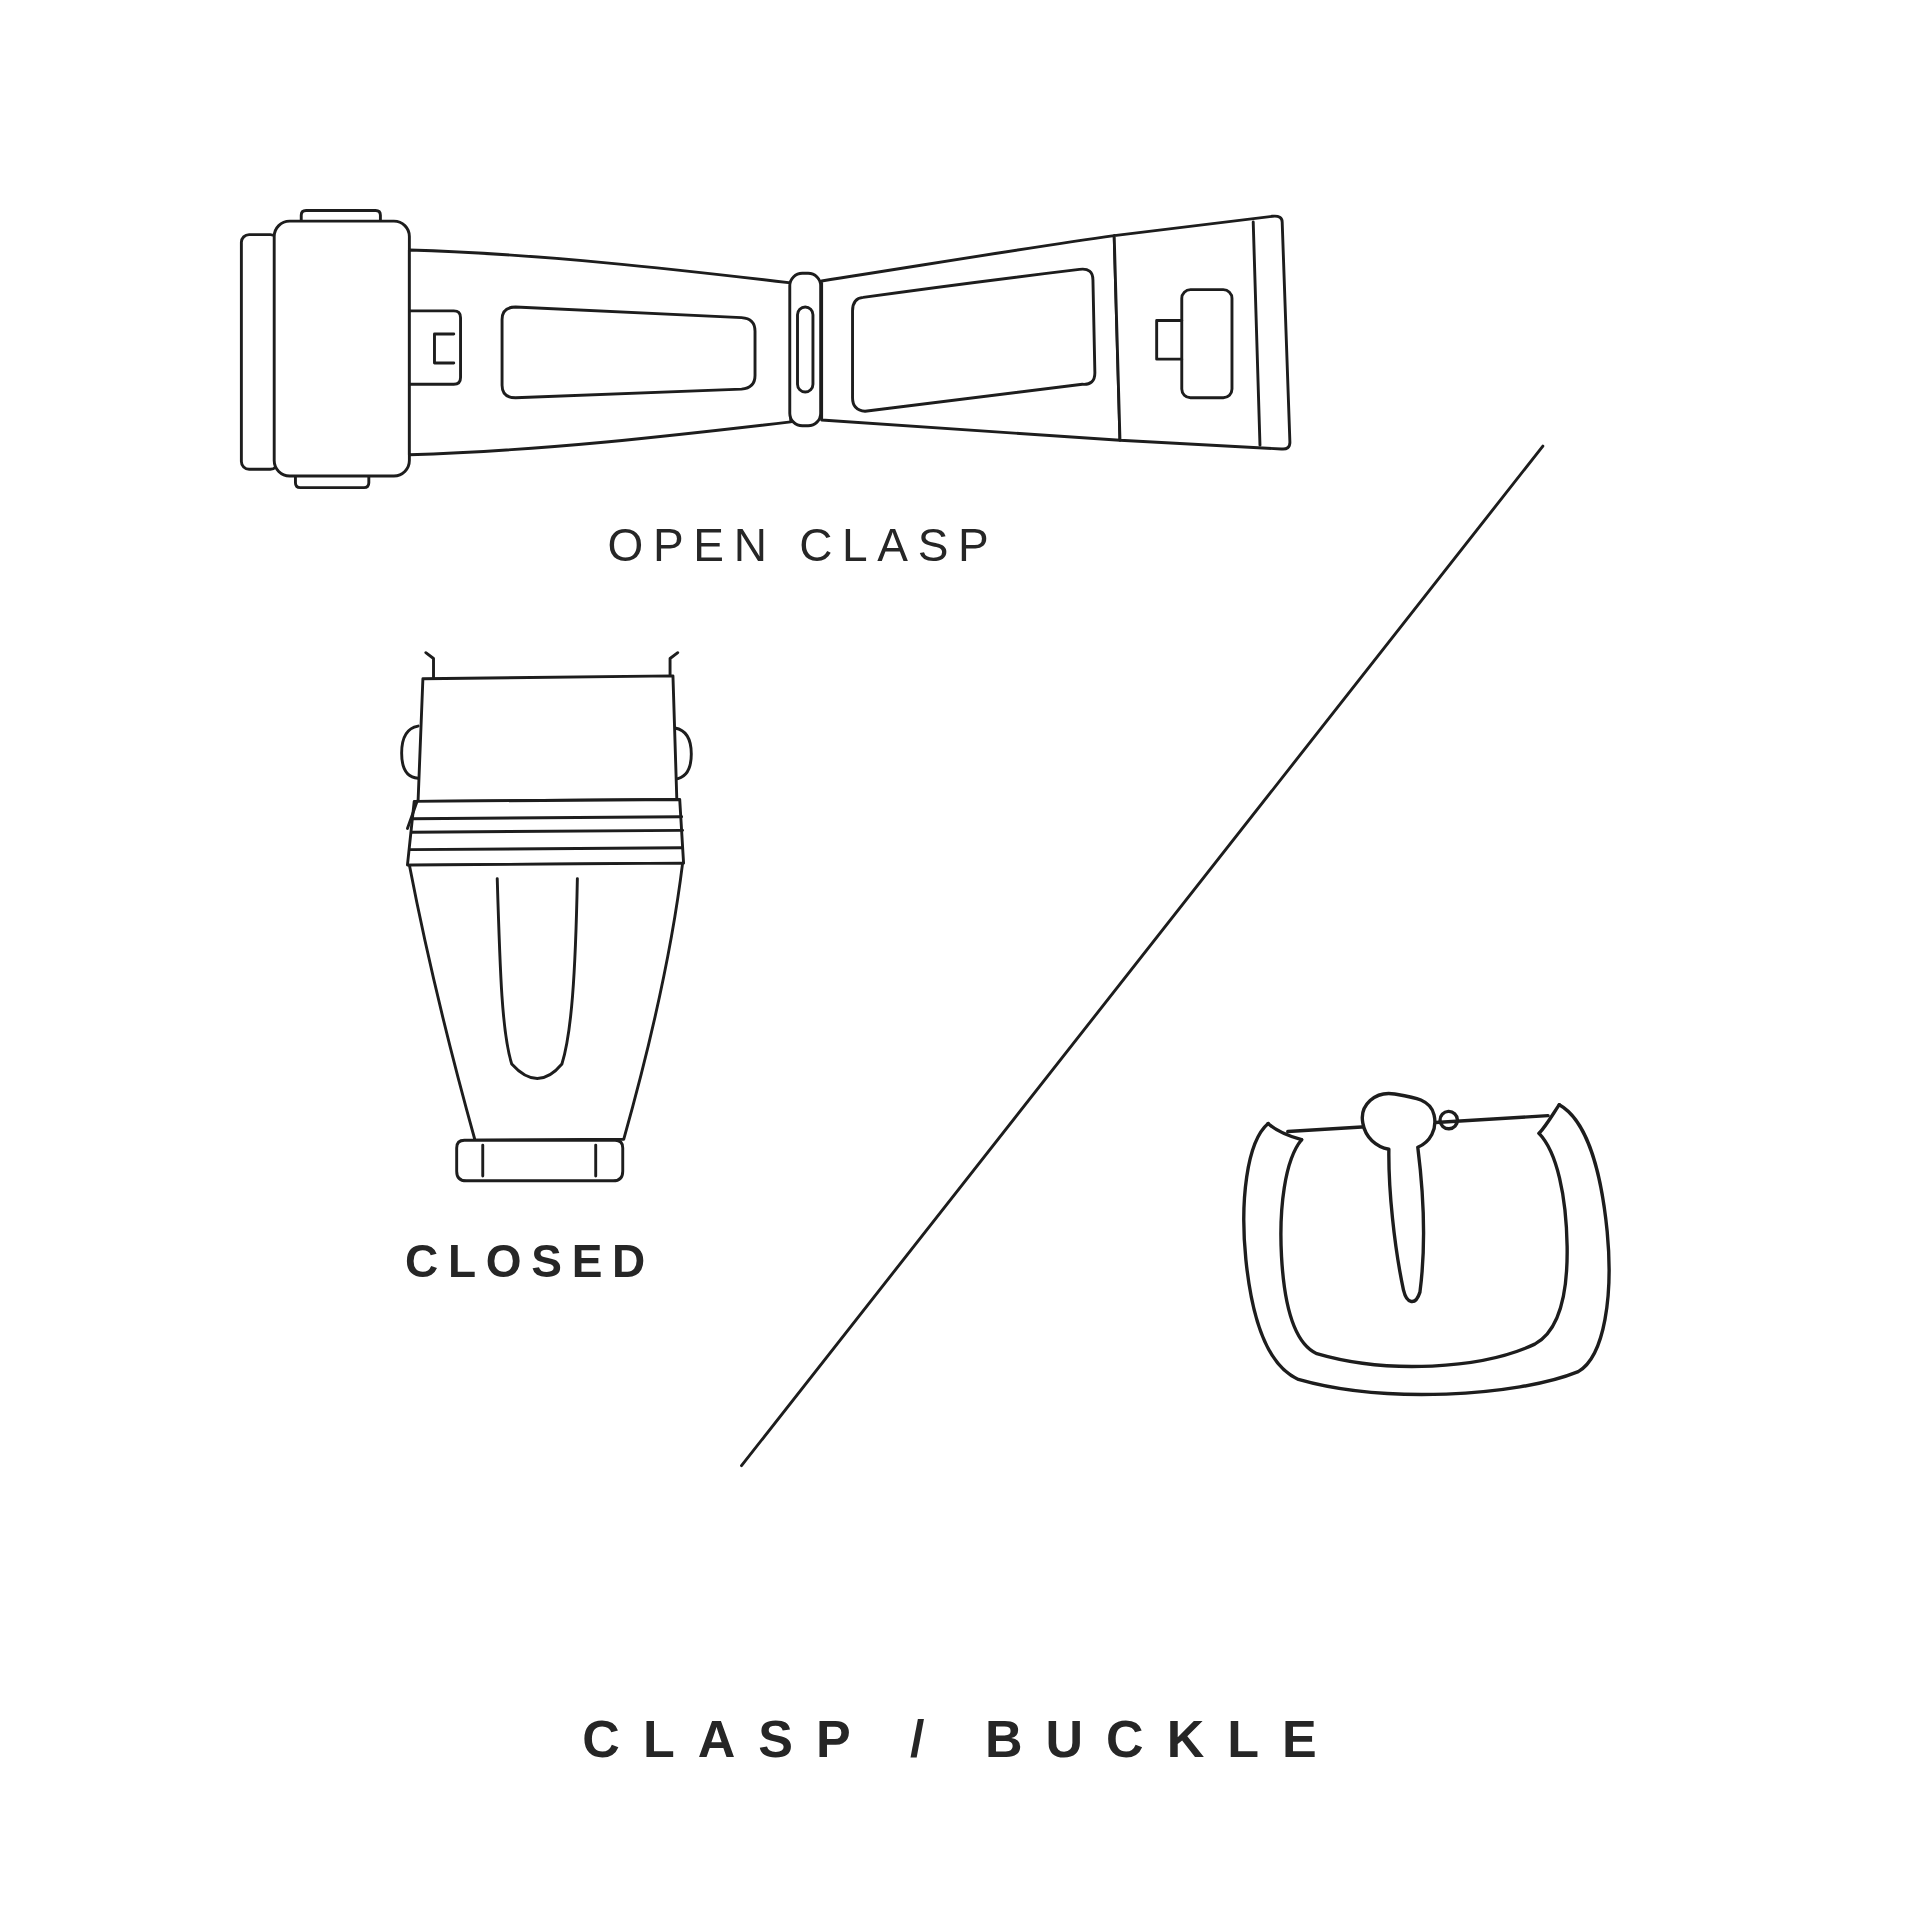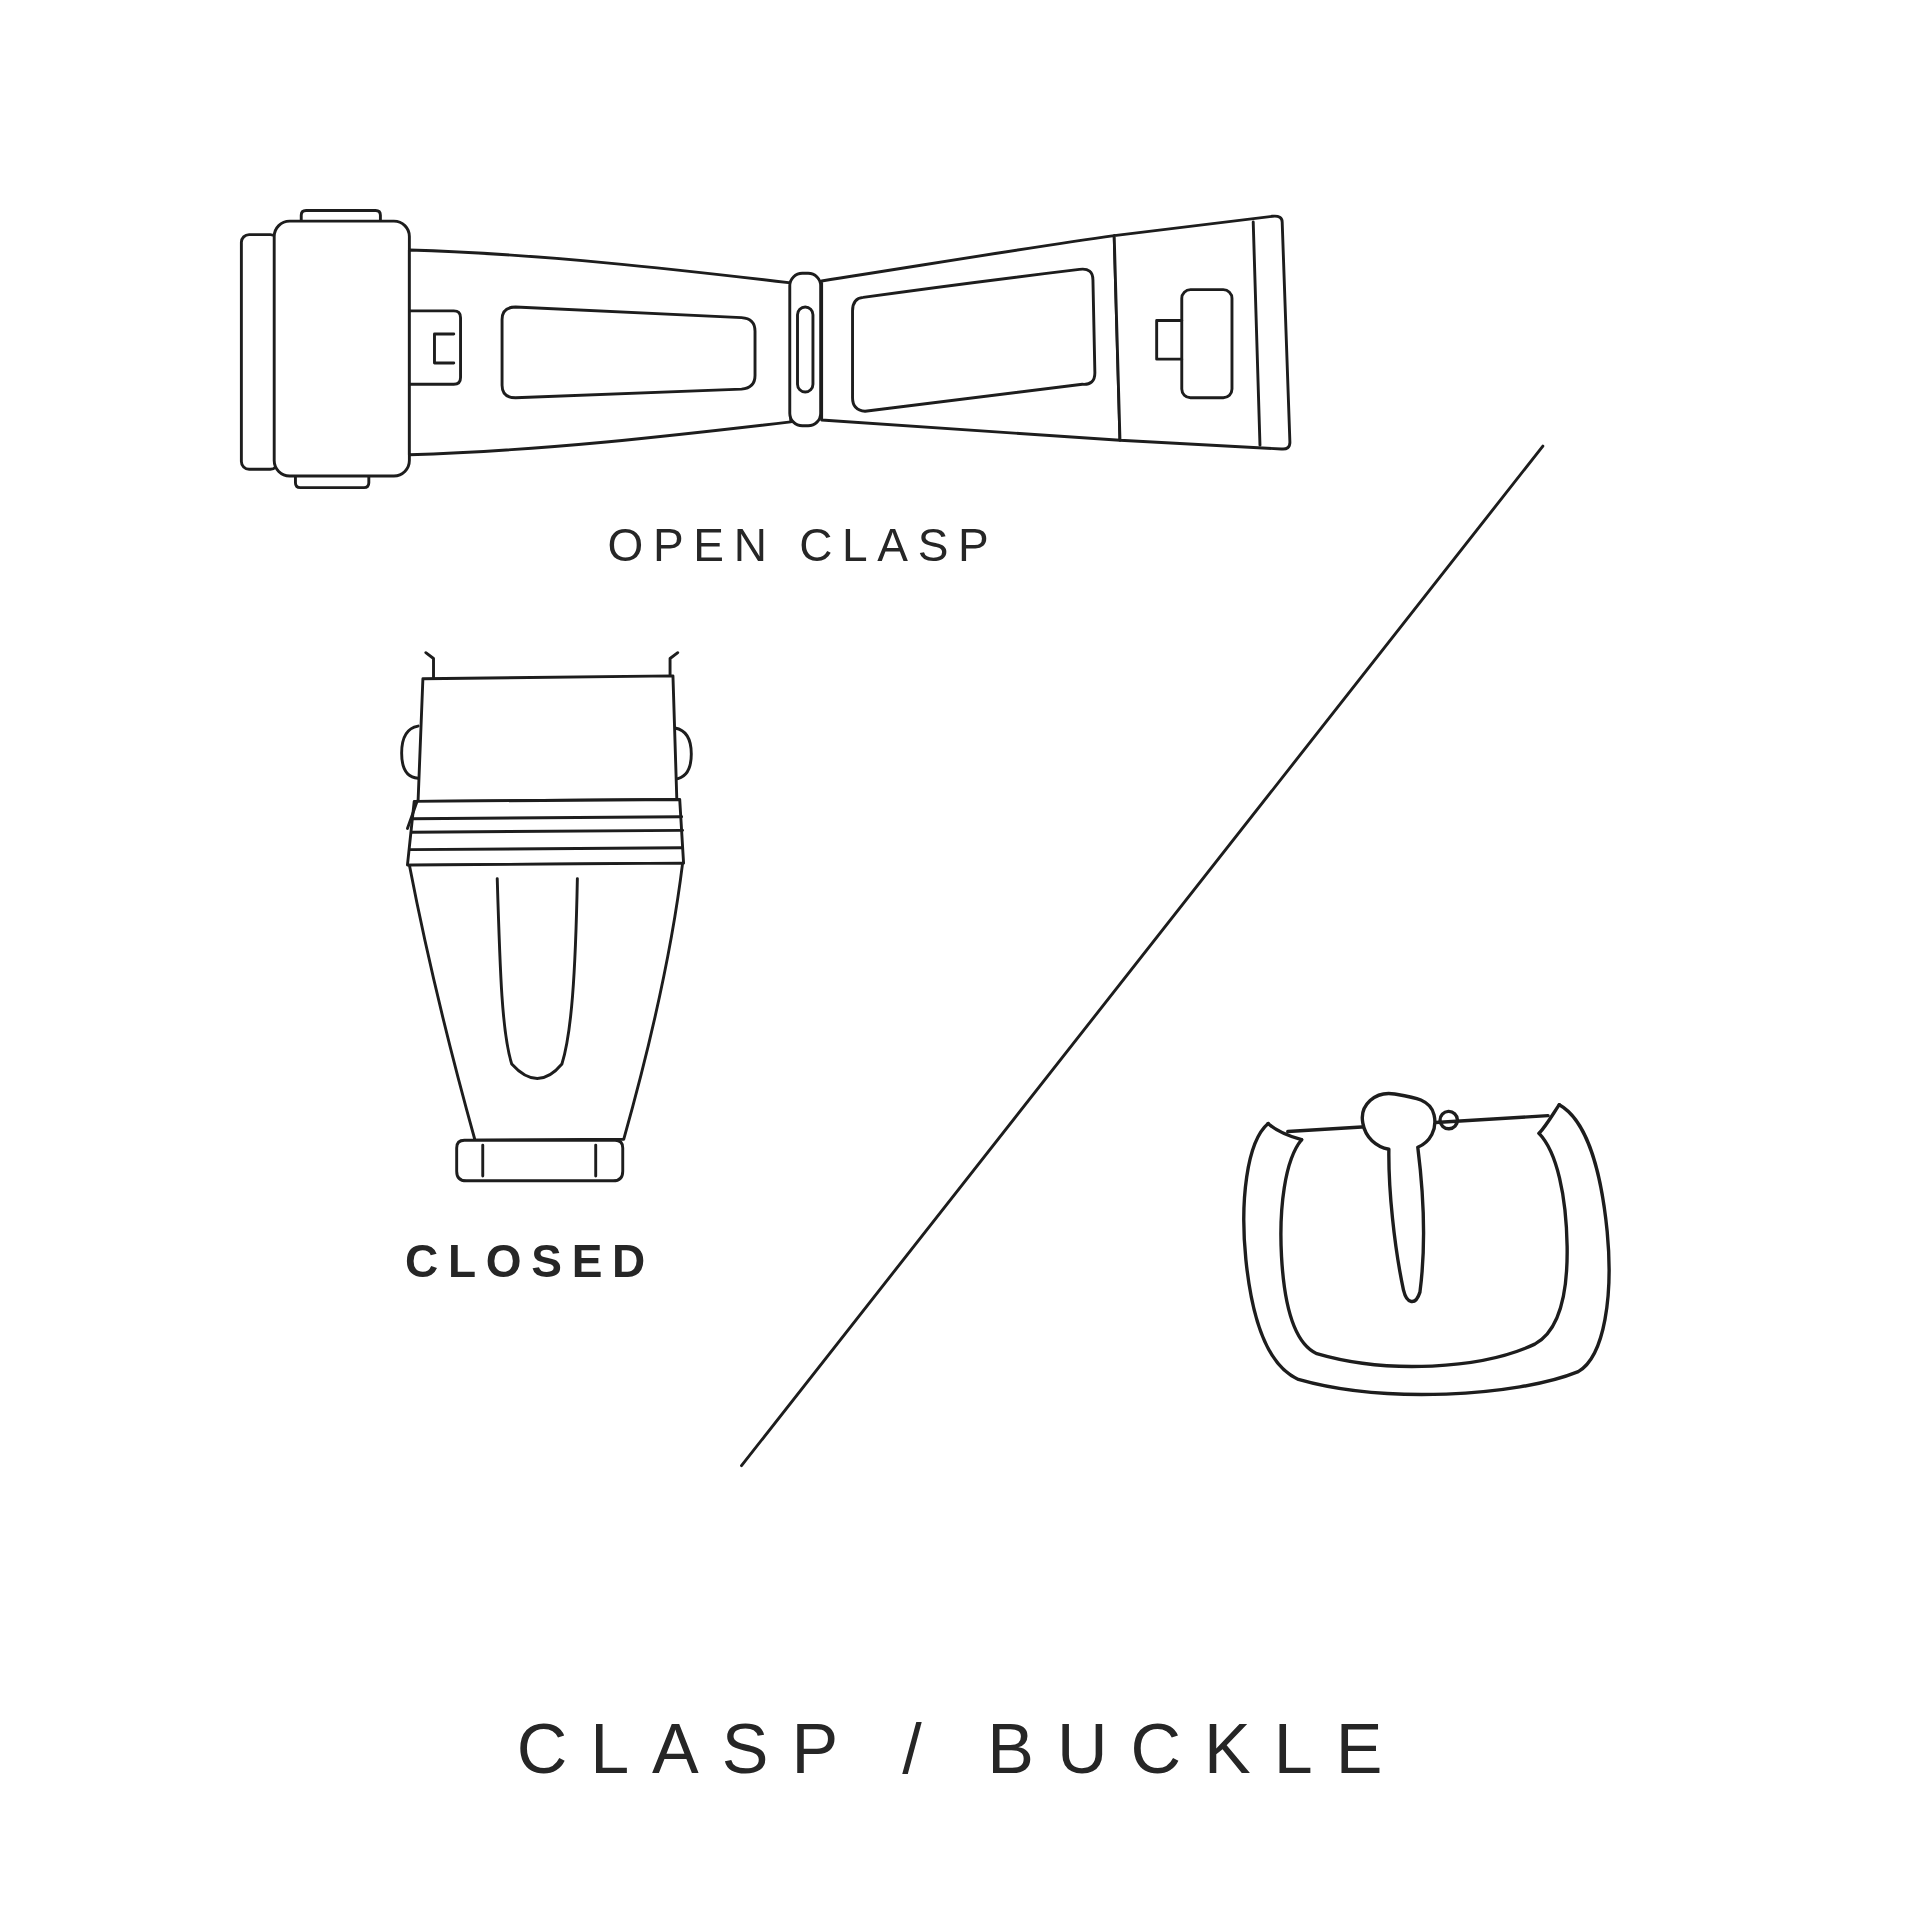--- a/index.html
+++ b/index.html
@@ -13,21 +13,21 @@
   svg.art{position:absolute;left:0;top:0;display:block;}
   .caption{
     position:absolute;transform:translateX(-50%);
     color:var(--text);font-size:46px;letter-spacing:9.7px;font-weight:400;
     white-space:nowrap;
   }
   .caption.open{left:803px;top:518px;}
   .caption.closed{left:530px;top:1234px;font-weight:bold;}
   .title{
     position:absolute;left:961px;top:1709px;transform:translateX(-50%);
-    color:var(--text);font-size:70px;letter-spacing:23px;font-weight:400;
+    color:var(--text);font-size:52px;letter-spacing:23px;font-weight:700;
     white-space:nowrap;
   }
 </style>
 </head>
 <body>
 
 <div class="canvas">
 
   <svg class="art" width="1931" height="1931" viewBox="0 0 2000 2000" fill="none" stroke="var(--ink)" stroke-width="3" stroke-linejoin="round" stroke-linecap="round">
 

